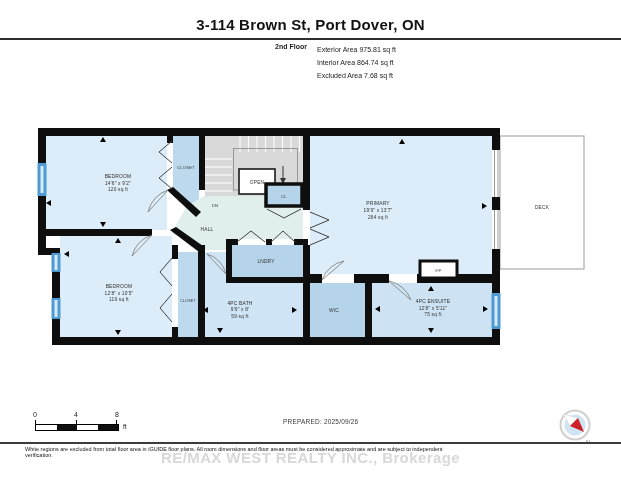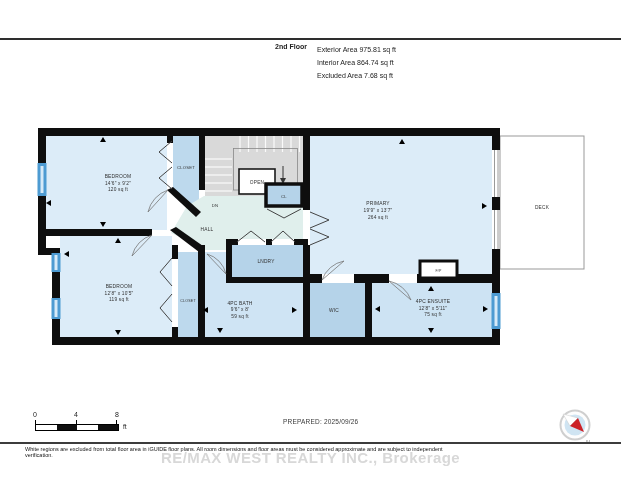--- a/index.html
+++ b/index.html
@@ -25,20 +25,21 @@
   .footer-rule{top:442px;left:0;width:621px;height:2px;background:#3c3c3c;}
   .disclaimer{top:446px;left:25px;width:420px;font-size:5.5px;color:#151515;}
   .watermark{top:449px;left:0;width:621px;text-align:center;font-size:15px;font-weight:bold;
              color:#d8d8d8;text-shadow:0 0 2px #fff;letter-spacing:.4px;}
 </style>
 </head>
 <body>
 
 <div class="page">
 
+  <div class="abs title">3-114 Brown St, Port Dover, ON</div>
   <div class="abs title-rule"></div>
   <div class="abs floor-label">2nd Floor</div>
   <div class="abs area-lines">
     <div>Exterior Area 975.81 sq ft</div>
     <div>Interior Area 864.74 sq ft</div>
     <div>Excluded Area 7.68 sq ft</div>
   </div>
 
   <svg class="abs plan-svg" width="621" height="480" viewBox="0 0 621 480">
 

